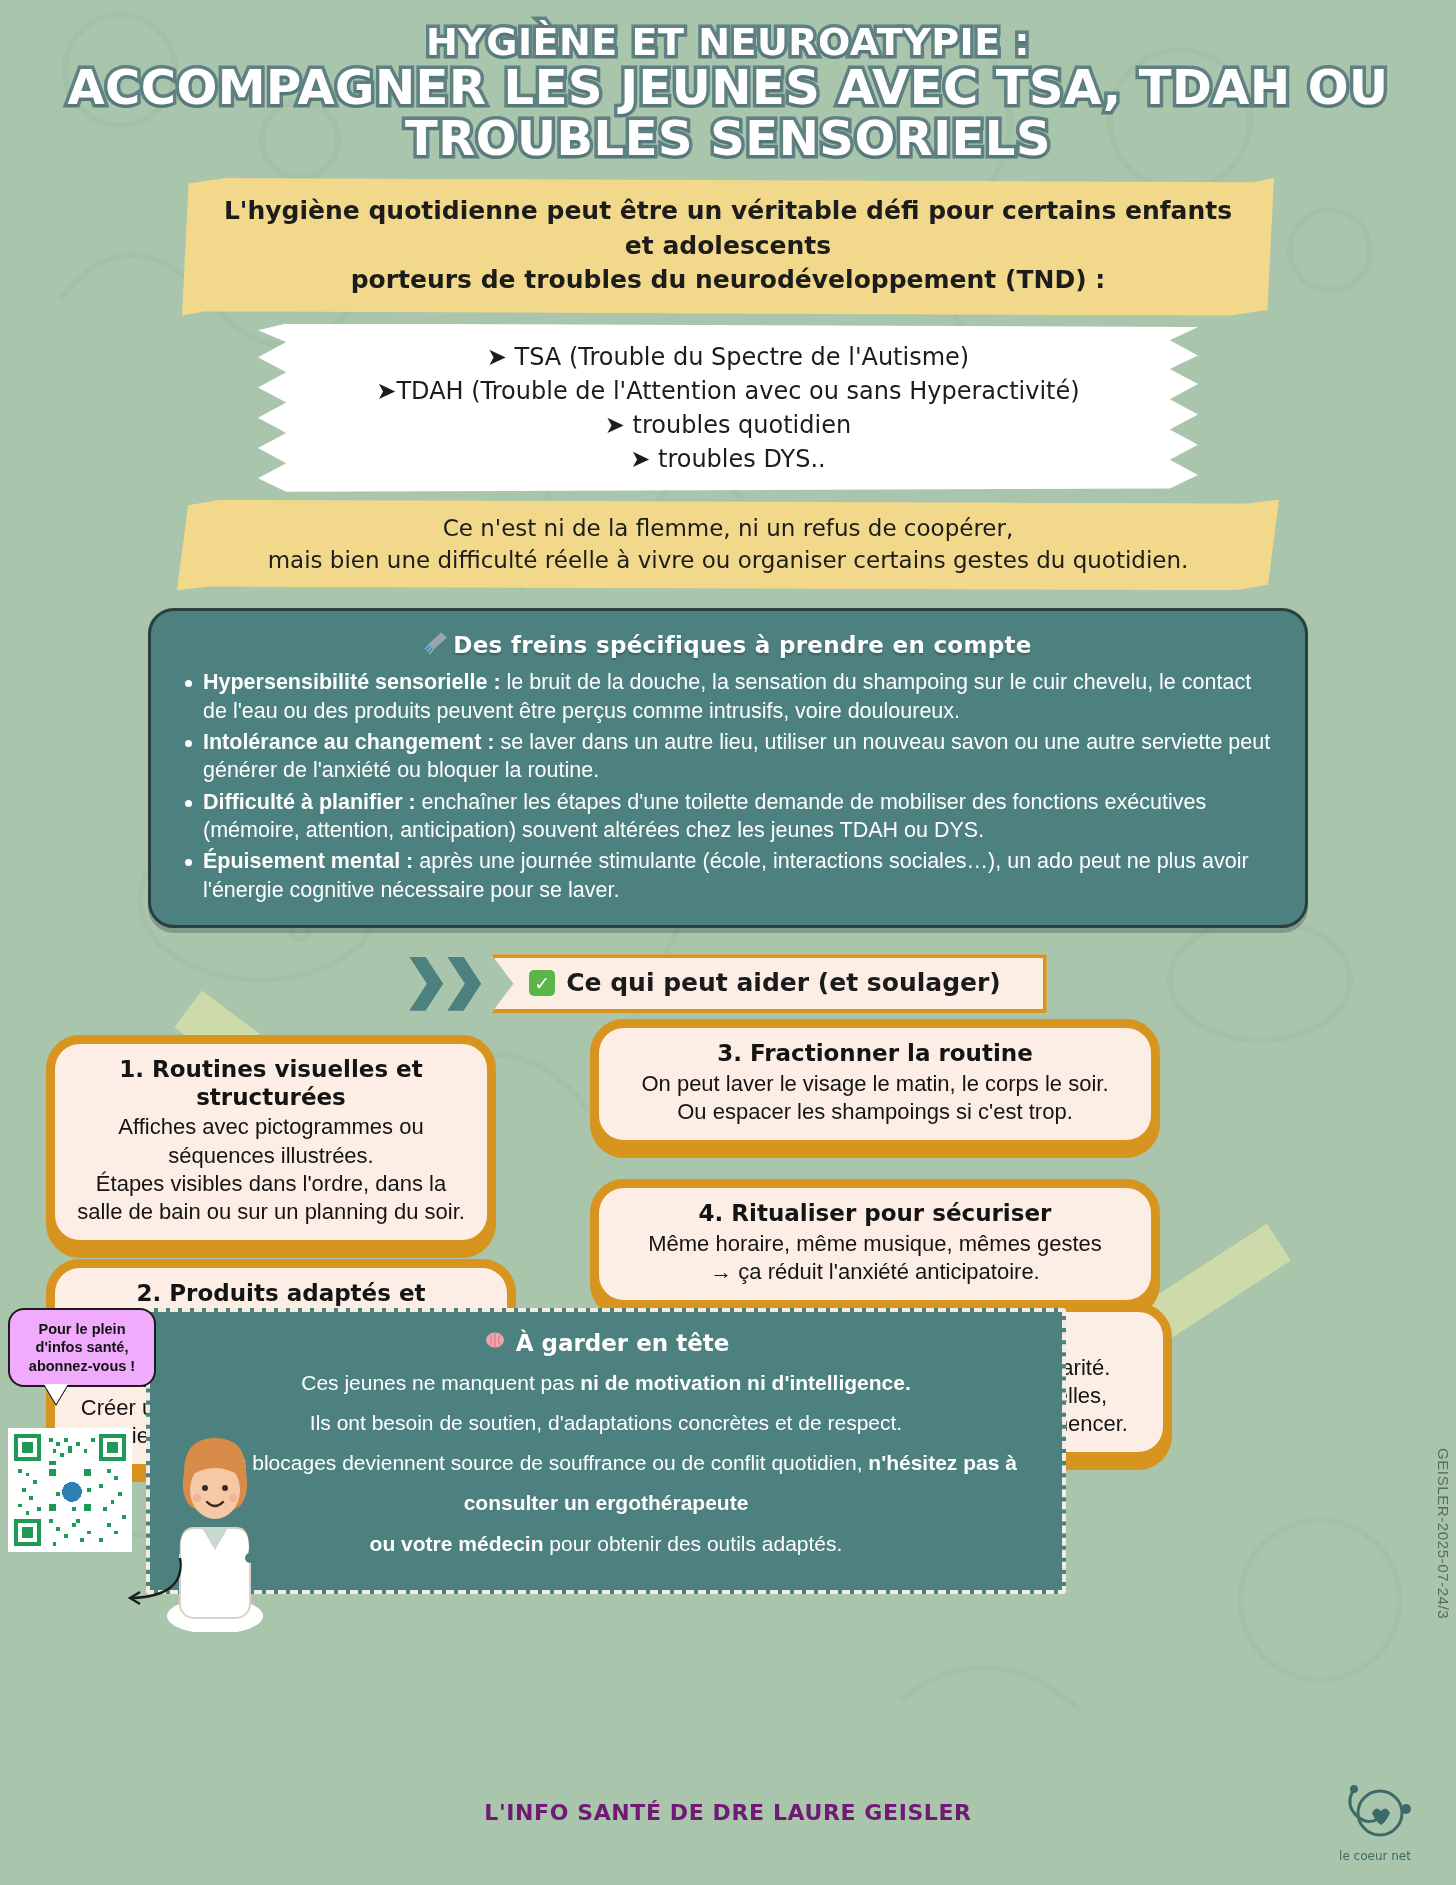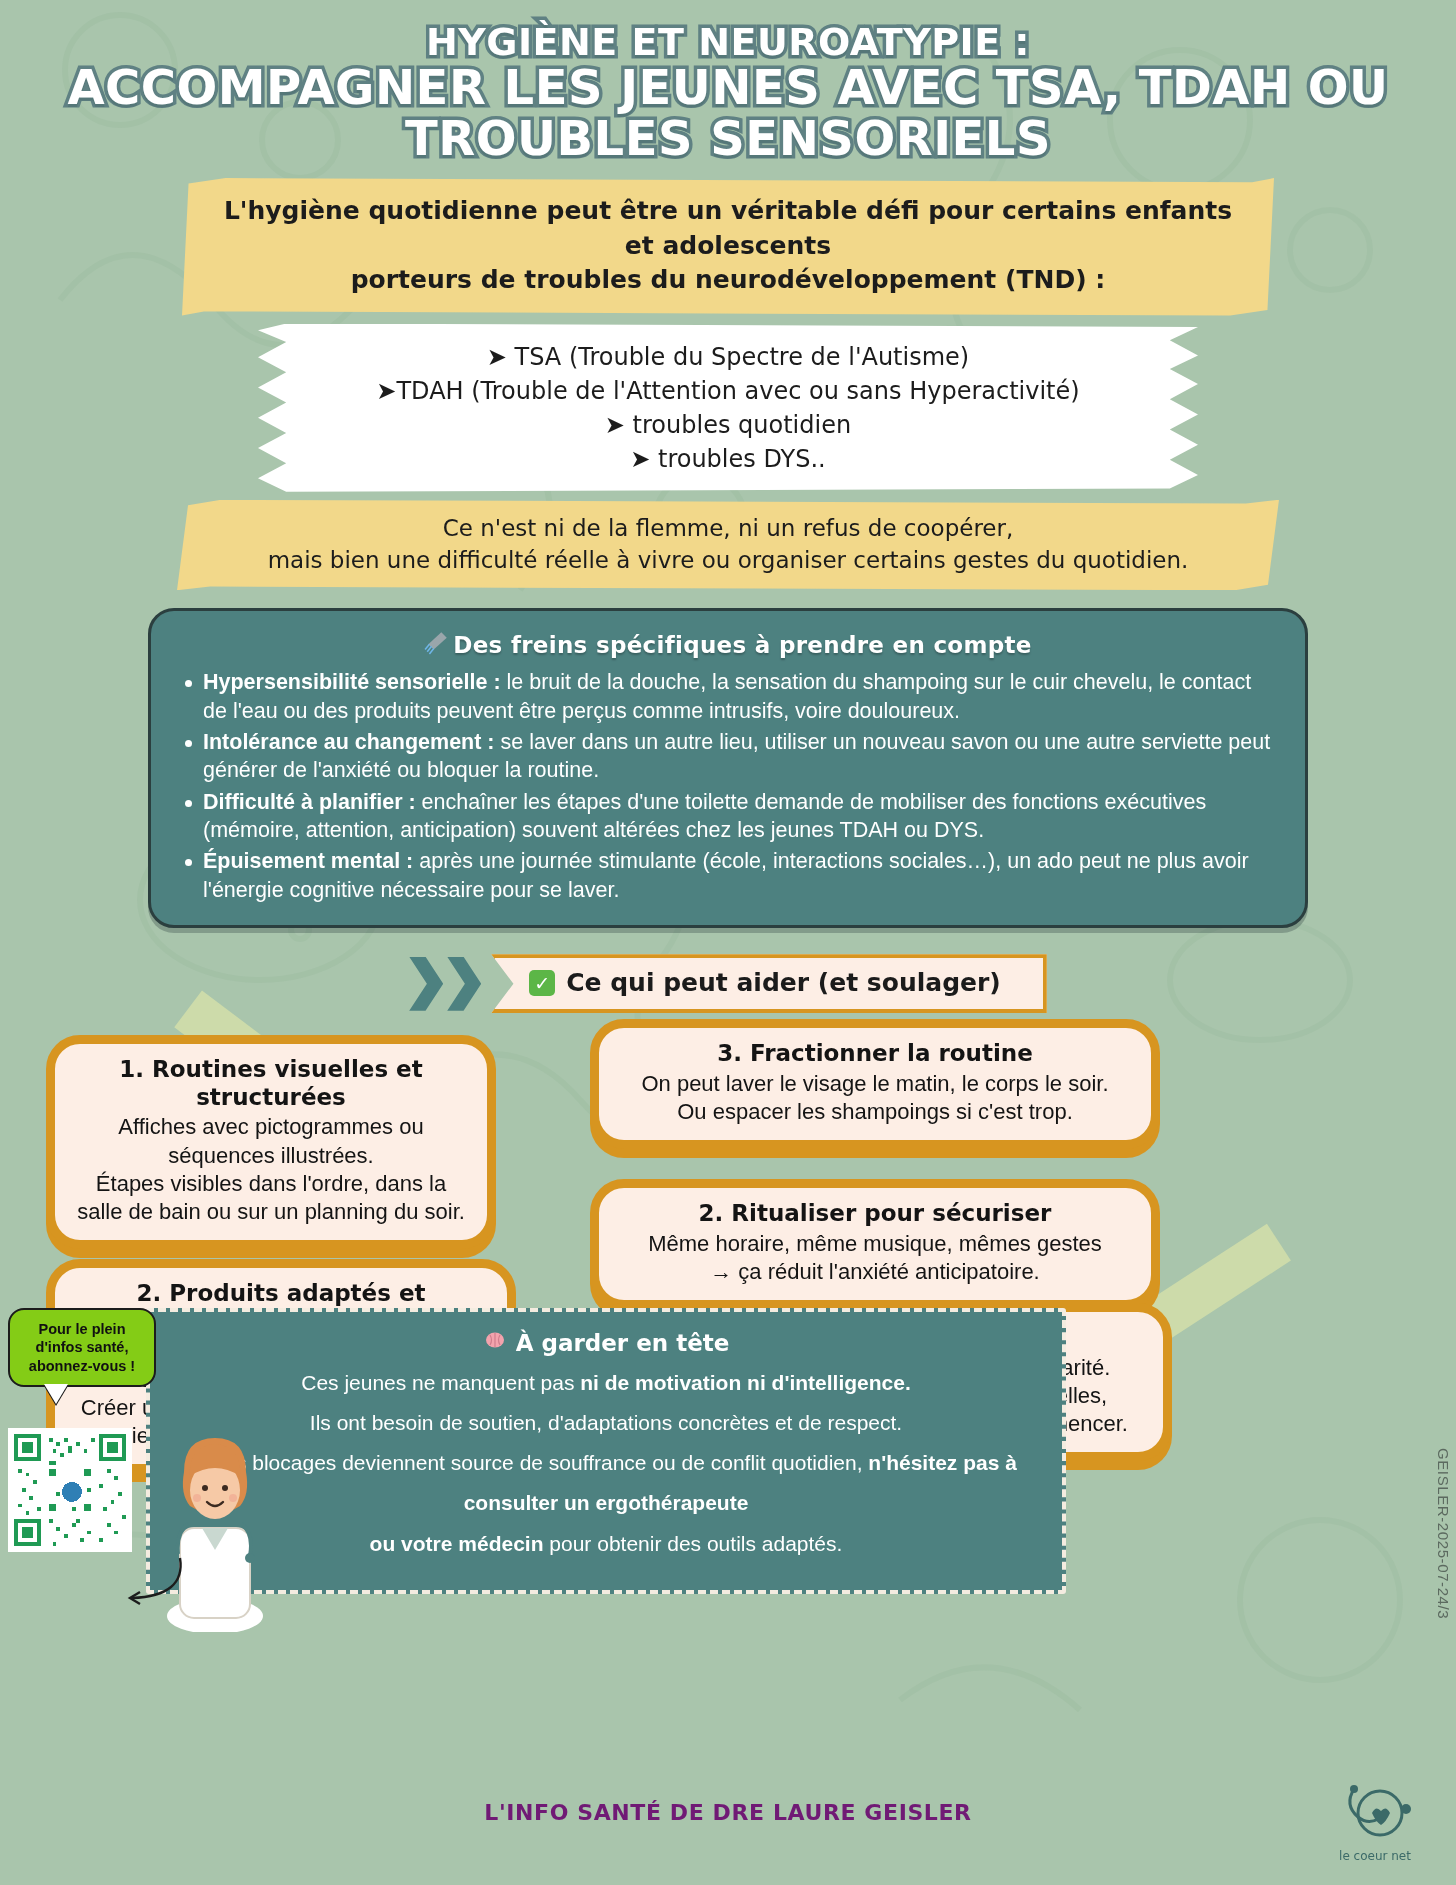--- a/index.html
+++ b/index.html
@@ -121,21 +121,21 @@
   .bottom-panel .bp-head{
     font-family:"DejaVu Sans", sans-serif;font-weight:bold;font-size:23px;margin-bottom:6px;
     display:flex;align-items:center;justify-content:center;gap:9px;
   }
   .bottom-panel p{margin:12px;font-size:21px;line-height:1.34;}
   .bottom-panel b{font-weight:bold;}
 
   
   .bubble{
     position:absolute;left:8px;top:1308px;width:128px;
-    background:#84cc16;border:2px solid #1c1c1c;border-radius:16px;
+    background:#f0abfc;border:2px solid #1c1c1c;border-radius:16px;
     padding:10px 8px;text-align:center;font-size:14.5px;font-weight:bold;line-height:1.26;color:#111;
   }
   .bubble:after{
     content:"";position:absolute;left:34px;bottom:-19px;
     border-left:12px solid transparent;border-right:12px solid transparent;
     border-top:20px solid #ffffff;filter:drop-shadow(0 2px 0 #1c1c1c);
   }
   .qr{position:absolute;left:8px;top:1428px;width:124px;height:124px;background:#fff;padding:6px;box-sizing:border-box;}
 
   .footer-title{
@@ -259,21 +259,21 @@
       <h3>2. Produits adaptés et sensoriellement tolérés</h3>
       <p style="white-space:pre-line">Sans parfum, sans savon, texture douce, température d'eau maîtrisée.
 Créer un “kit” d'hygiène rassurant (même serviette, même savon, même rythme).</p>
     </div>
     <div class="card" id="card3">
       <h3>3. Fractionner la routine</h3>
       <p style="white-space:pre-line">On peut laver le visage le matin, le corps le soir.
 Ou espacer les shampoings si c'est trop.</p>
     </div>
     <div class="card" id="card4">
-      <h3>2. Ritualiser pour sécuriser</h3>
+      <h3>4. Ritualiser pour sécuriser</h3>
       <p style="white-space:pre-line">Même horaire, même musique, mêmes gestes
 → ça réduit l'anxiété anticipatoire.</p>
     </div>
     <div class="card" id="card5">
       <h3>5. Valoriser chaque progrès</h3>
       <p style="white-space:pre-line">On ne vise pas la perfection, mais la régularité.
 Féliciter les étapes franchies, même partielles,
 renforce l'estime de soi et l'envie de recommencer.</p>
     </div>
   </div>

